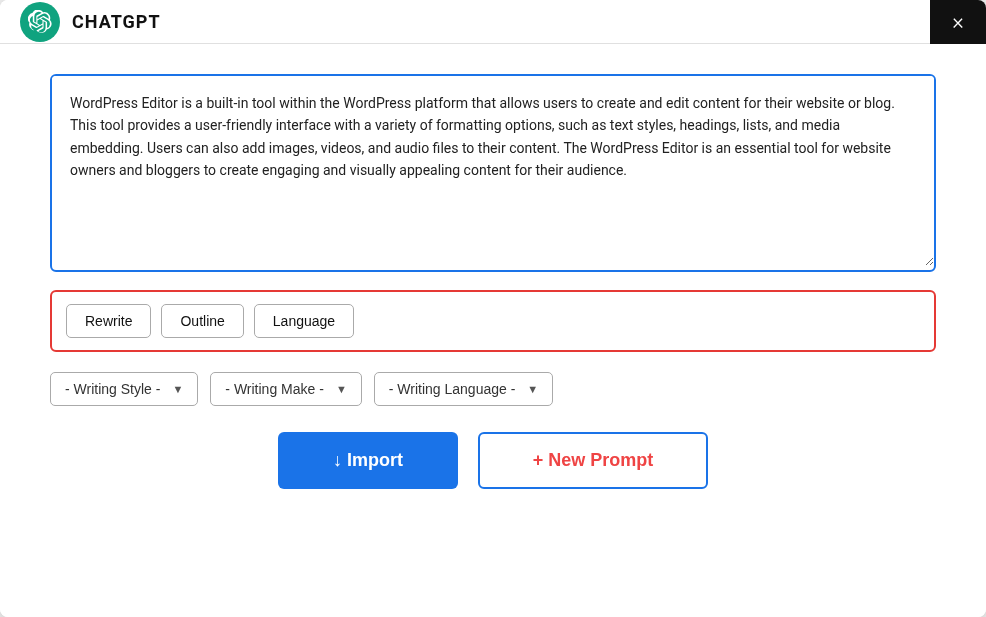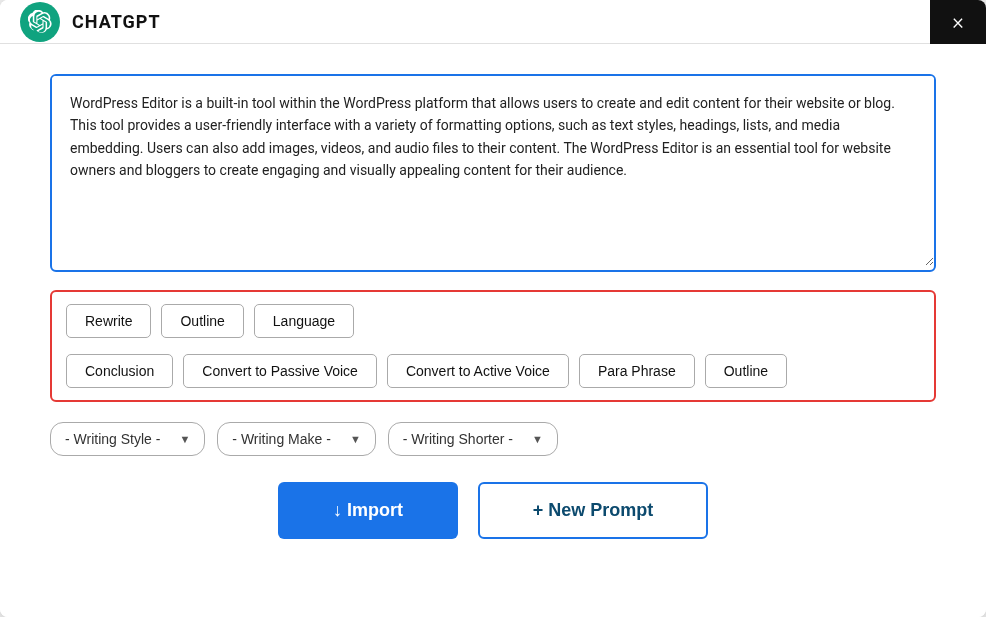--- a/index.html
+++ b/index.html
@@ -146,28 +146,28 @@
     .dropdowns-row {
       display: flex;
       gap: 12px;
       align-items: center;
       margin-top: 2px;
     }
 
     .dropdown-btn {
       border: 1.5px solid #aaa;
       background: #fff;
-      border-radius: 13px;
+      border-radius: 5px;
       padding: 8px 14px;
       font-size: 14px;
       color: #333;
       cursor: pointer;
       display: flex;
       align-items: center;
-      gap: 19px;
+      gap: 12px;
     }
 
     .chevron {
       font-size: 11px;
       color: #555;
     }
 
     
     .bottom-buttons {
       display: flex;
@@ -187,21 +187,21 @@
       cursor: pointer;
       display: flex;
       align-items: center;
       gap: 10px;
       min-width: 180px;
       justify-content: center;
     }
 
     .new-prompt-btn {
       background: #fff;
-      color: #0c4a6e;
+      color: #ef4444;
       border: 2px solid #1a73e8;
       border-radius: 6px;
       padding: 16px 24px;
       font-size: 18px;
       font-weight: 600;
       cursor: pointer;
       display: flex;
       align-items: center;
       gap: 10px;
       min-width: 230px;
@@ -230,43 +230,35 @@
     <div class="text-area-wrapper">
       <textarea class="text-area" style="">WordPress Editor is a built-in tool within the WordPress platform that allows users to create and edit content for their website or blog. This tool provides a user-friendly interface with a variety of formatting options, such as text styles, headings, lists, and media embedding. Users can also add images, videos, and audio files to their content. The WordPress Editor is an essential tool for website owners and bloggers to create engaging and visually appealing content for their audience.</textarea>
     </div>
 
     <div class="buttons-section">
       <div class="buttons-row">
 
       <button class="action-btn">Rewrite</button>
           <button class="action-btn">Outline</button>
           <button class="action-btn">Language</button>
-        </div>
-      <div class="buttons-row">
-
-      <button class="action-btn">Conclusion</button>
-          <button class="action-btn">Convert to Passive Voice</button>
-          <button class="action-btn">Convert to Active Voice</button>
-          <button class="action-btn">Para Phrase</button>
-          <button class="action-btn">Outline</button>
         </div>
     </div>
 
     <div class="dropdowns-row">
 
     <button class="dropdown-btn">
           <span>- Writing Style -</span>
           <span class="chevron">▼</span>
         </button>
         <button class="dropdown-btn">
           <span>- Writing Make -</span>
           <span class="chevron">▼</span>
         </button>
         <button class="dropdown-btn">
-          <span>- Writing Shorter -</span>
+          <span>- Writing Language -</span>
           <span class="chevron">▼</span>
         </button>
       </div>
 
     <div class="bottom-buttons">
       <button class="import-btn">↓ Import</button>
       <button class="new-prompt-btn">+ New Prompt</button>
     </div>
 
   </div>

